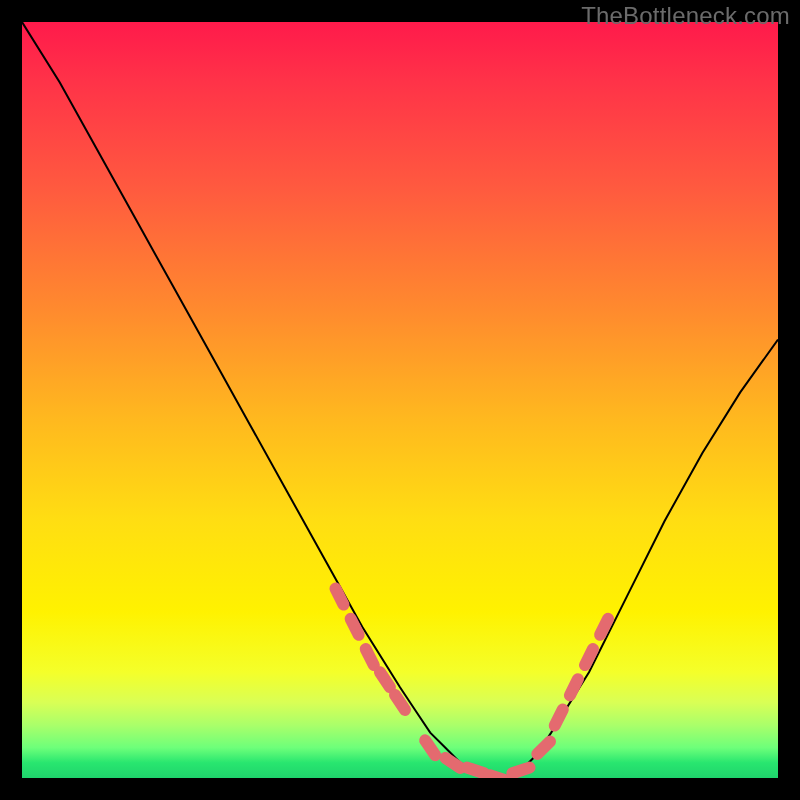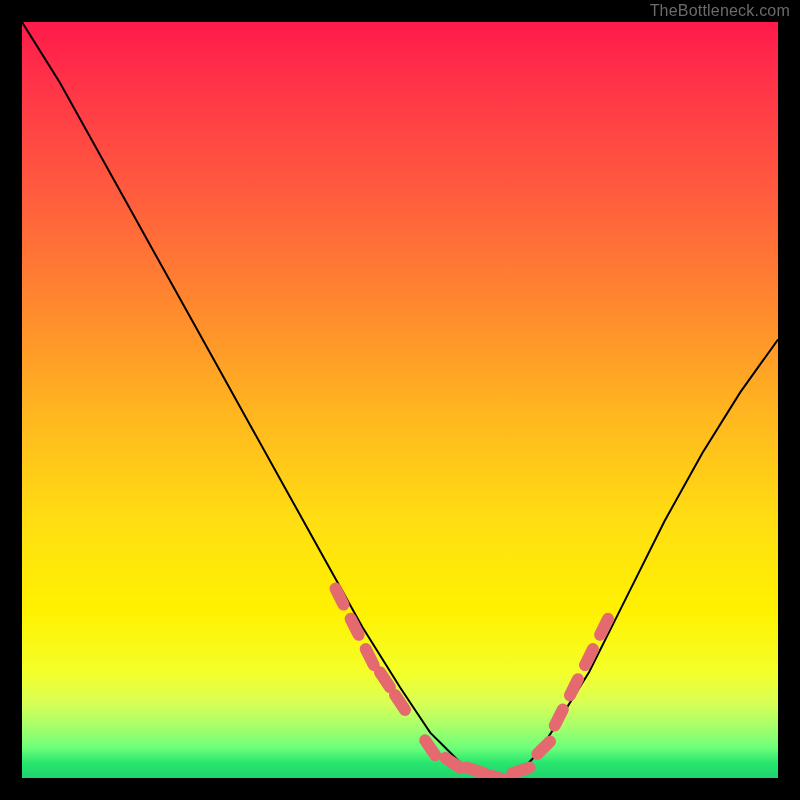--- a/index.html
+++ b/index.html
@@ -41,21 +41,21 @@
       #6dff7a 96%,
       #28e66f 98%,
       #1fd36c 100%
     );
   }
   .watermark {
     position: absolute;
     top: 2px;
     right: 10px;
     color: #6b6b6b;
-    font-size: 16px;
+    font-size: 24px;
     font-weight: 500;
     letter-spacing: 0.2px;
     user-select: none;
   }
   svg.curve {
     position: absolute;
     left: 0;
     top: 0;
     width: 756px;
     height: 756px;

